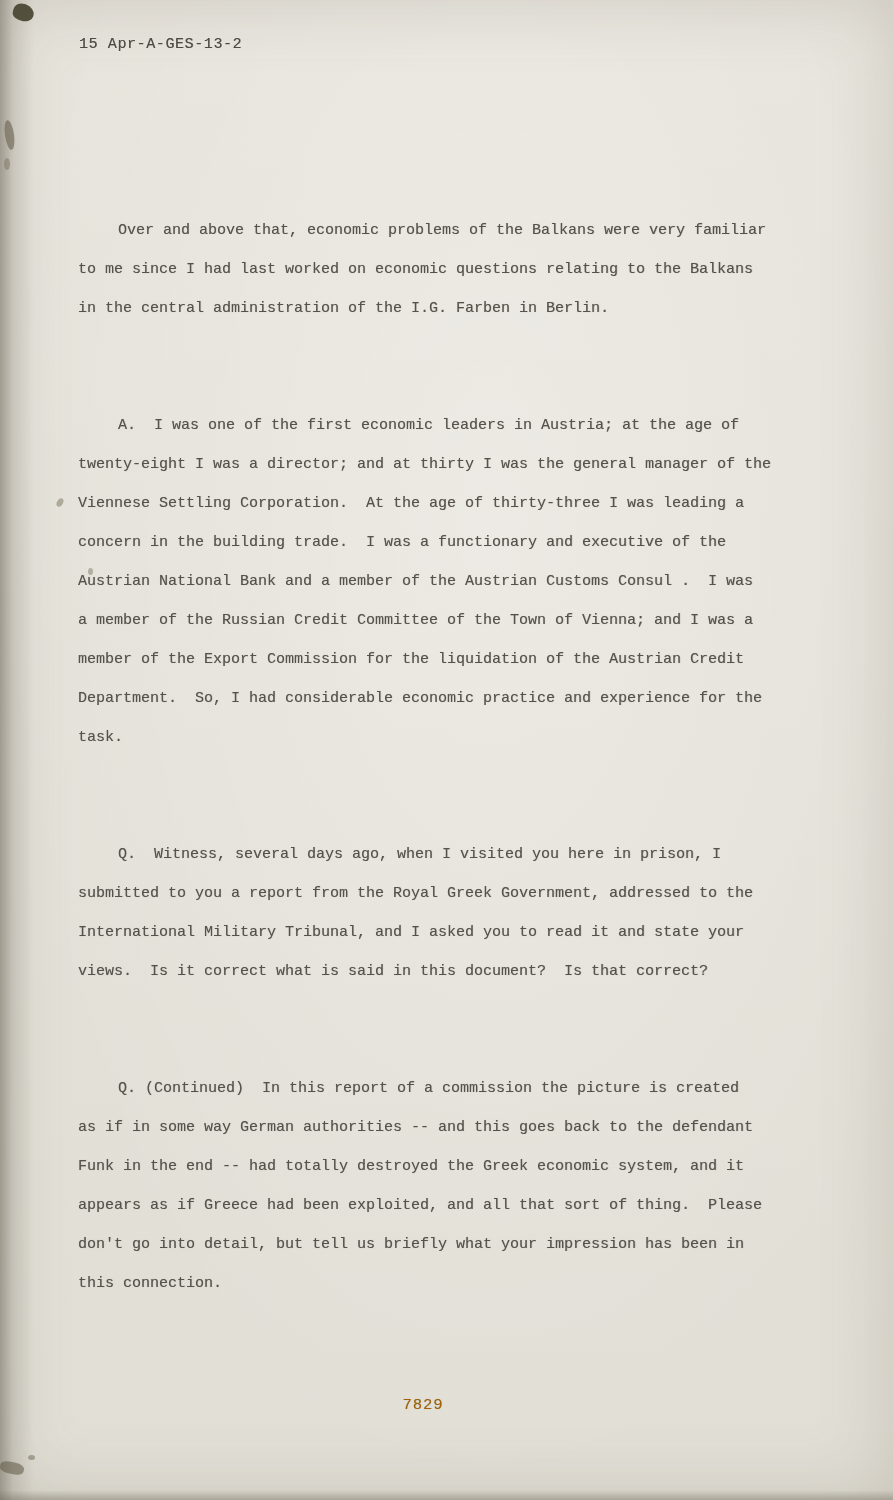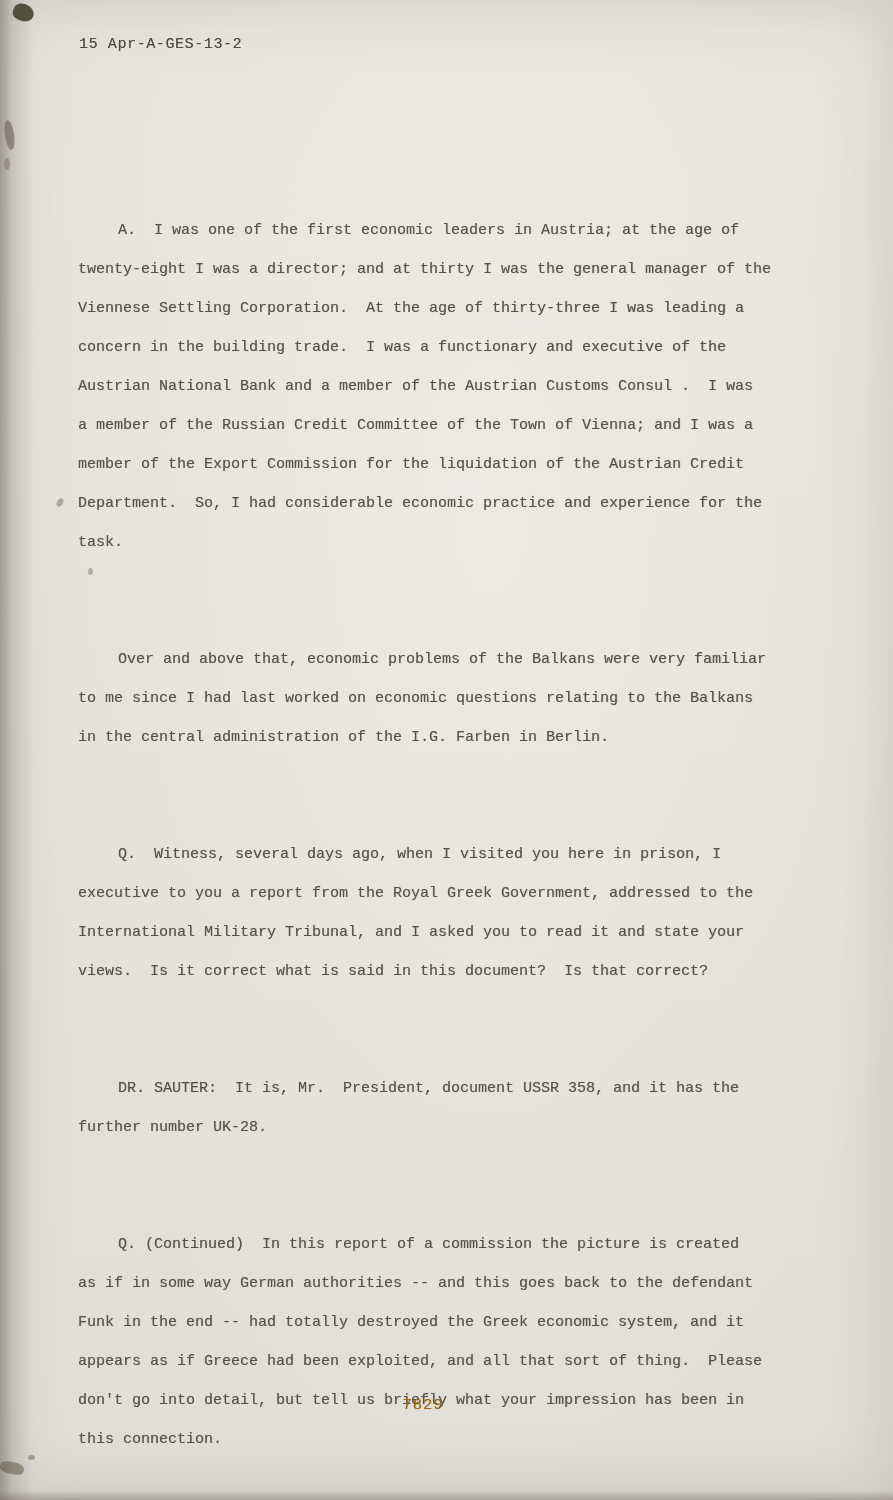--- a/index.html
+++ b/index.html
@@ -71,38 +71,36 @@
 <div class="mark mark-c"></div>
 <div class="mark mark-d"></div>
 <div class="mark mark-e"></div>
 <div class="mark mark-f"></div>
 <div class="mark mark-g"></div>
 <div class="bottom-edge"></div>
 
 <div class="header">15 Apr-A-GES-13-2</div>
 
 <div class="doc-body">
+  <p class="indent">Over and above that, economic problems of the Balkans were very familiar
+to me since I had last worked on economic questions relating to the Balkans
+in the central administration of the I.G. Farben in Berlin.</p>
   <p class="indent">A.  I was one of the first economic leaders in Austria; at the age of
 twenty-eight I was a director; and at thirty I was the general manager of the
 Viennese Settling Corporation.  At the age of thirty-three I was leading a
 concern in the building trade.  I was a functionary and executive of the
 Austrian National Bank and a member of the Austrian Customs Consul .  I was
 a member of the Russian Credit Committee of the Town of Vienna; and I was a
 member of the Export Commission for the liquidation of the Austrian Credit
 Department.  So, I had considerable economic practice and experience for the
 task.</p>
-  <p class="indent">Over and above that, economic problems of the Balkans were very familiar
-to me since I had last worked on economic questions relating to the Balkans
-in the central administration of the I.G. Farben in Berlin.</p>
   <p class="indent">Q.  Witness, several days ago, when I visited you here in prison, I
-executive to you a report from the Royal Greek Government, addressed to the
+submitted to you a report from the Royal Greek Government, addressed to the
 International Military Tribunal, and I asked you to read it and state your
 views.  Is it correct what is said in this document?  Is that correct?</p>
-  <p class="indent">DR. SAUTER:  It is, Mr.  President, document USSR 358, and it has the
-further number UK-28.</p>
   <p class="indent">Q. (Continued)  In this report of a commission the picture is created
 as if in some way German authorities -- and this goes back to the defendant
 Funk in the end -- had totally destroyed the Greek economic system, and it
 appears as if Greece had been exploited, and all that sort of thing.  Please
 don't go into detail, but tell us briefly what your impression has been in
 this connection.</p>
   
   
 </div>
 

